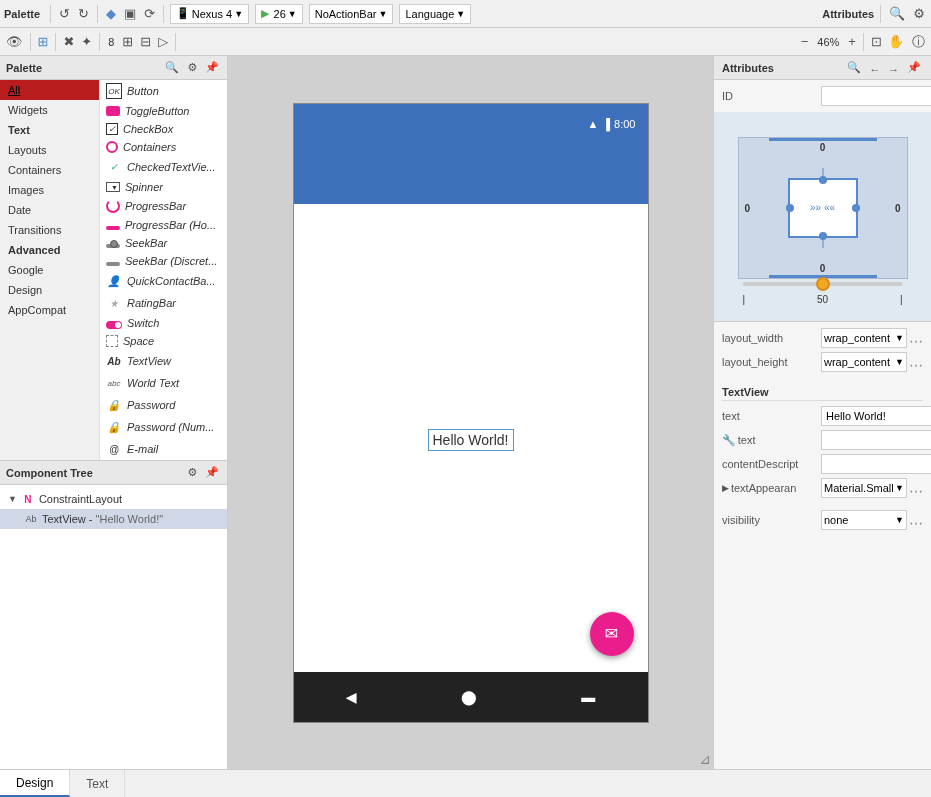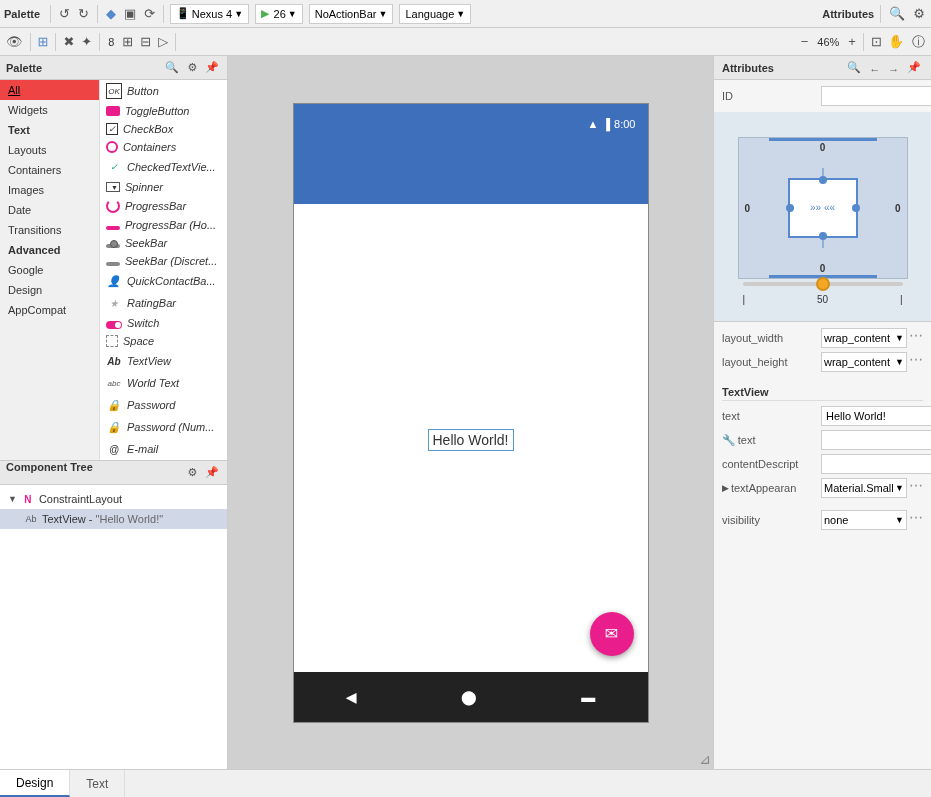--- a/index.html
+++ b/index.html
@@ -15,27 +15,27 @@
 
     
     .left-panel { width: 228px; display: flex; flex-direction: column; border-right: 1px solid #ccc; background: #f5f5f5; flex-shrink: 0; }
 
     .palette-section { flex: 0 0 380px; display: flex; flex-direction: column; border-bottom: 1px solid #ccc; }
     .palette-header { height: 24px; background: #e8e8e8; border-bottom: 1px solid #ccc; display: flex; align-items: center; padding: 0 6px; gap: 4px; }
     .palette-header-title { font-size: 11px; font-weight: bold; color: #333; flex: 1; }
     .palette-body { display: flex; flex: 1; overflow: hidden; }
     .palette-categories { width: 100px; background: #f0f0f0; border-right: 1px solid #ddd; overflow-y: auto; }
     .palette-cat-item { padding: 4px 8px; font-size: 11px; color: #333; cursor: pointer; }
-    .palette-cat-item.active { background: #ef4444; color: #000; text-decoration: underline; }
+    .palette-cat-item.active { background: #b91c1c; color: #000; text-decoration: underline; }
     .palette-items { flex: 1; overflow-y: auto; background: white; font-style: italic; }
     .palette-item { display: flex; align-items: center; padding: 3px 6px; gap: 5px; font-size: 11px; color: #333; cursor: pointer; }
     .palette-item-icon { width: 16px; height: 16px; display: flex; align-items: center; justify-content: center; font-size: 10px; flex-shrink: 0; }
 
     .component-tree-section { flex: 1; display: flex; flex-direction: column; overflow: hidden; }
-    .component-tree-header { height: 24px; background: #e8e8e8; border-bottom: 1px solid #ccc; display: flex; padding: 0 6px; gap: 4px; }
+    .component-tree-header { height: 24px; background: #e8e8e8; border-bottom: 1px solid #ccc; display: flex; align-items: center; padding: 0 6px; gap: 4px; }
     .component-tree-title { font-size: 11px; font-weight: bold; color: #333; flex: 1; }
     .component-tree-body { flex: 1; overflow-y: auto; background: white; padding: 4px 0; }
     .tree-item { display: flex; align-items: center; padding: 3px 8px; gap: 4px; font-size: 11px; }
     .tree-item.selected { background: #d0d8e8; }
     .tree-arrow { font-size: 9px; color: #555; }
     .tree-icon { width: 14px; height: 14px; display: flex; align-items: center; justify-content: center; }
     .tree-label { color: #333; }
     .tree-label span { color: #666; }
     .tree-sub { padding-left: 24px; }
 
@@ -57,21 +57,21 @@
     .right-panel { width: 218px; background: #f5f5f5; border-left: 1px solid #ccc; display: flex; flex-direction: column; flex-shrink: 0; overflow-y: auto; }
     .attr-header { height: 24px; background: #e8e8e8; border-bottom: 1px solid #ccc; display: flex; align-items: center; padding: 0 8px; gap: 4px; }
     .attr-header-title { font-size: 11px; font-weight: bold; color: #333; flex: 1; }
     .constraint-diagram { height: 210px; background: #e0e8f0; display: flex; align-items: center; justify-content: center; position: relative; border-bottom: 1px solid #ccc; }
     .outer-zero { position: absolute; font-size: 10px; color: #333; font-weight: bold; }
 
     .attr-section { padding: 4px 8px; }
     .attr-section-title { font-size: 11px; font-weight: bold; color: #333; padding: 4px 0 2px; border-bottom: 1px solid #ddd; margin-bottom: 3px; }
     .attr-row { display: flex; align-items: center; padding: 2px 0; gap: 4px; }
     .attr-label { font-size: 11px; color: #555; width: 95px; flex-shrink: 0; overflow: hidden; text-overflow: ellipsis; white-space: nowrap; }
-    .attr-value-wrap { flex: 1; display: flex; align-items: flex-start; gap: 2px; }
+    .attr-value-wrap { flex: 1; display: flex; align-items: flex-end; gap: 2px; }
     .attr-input { flex: 1; height: 20px; border: 1px solid #ccc; background: white; font-size: 11px; padding: 1px 4px; }
     .attr-dropdown { flex: 1; height: 20px; border: 1px solid #ccc; background: white; font-size: 11px; padding: 1px 2px; display: flex; align-items: center; justify-content: space-between; cursor: pointer; }
     .attr-more { width: 14px; height: 14px; border: none; background: none; cursor: pointer; font-size: 14px; color: #888; display: flex; align-items: center; justify-content: center; }
 
     .view-all-link { padding: 8px; text-align: center; color: #3366cc; font-size: 11px; cursor: pointer; text-decoration: underline; }
 
     
     .bottom-tabs { height: 28px; background: #f0f0f0; border-top: 1px solid #ccc; display: flex; align-items: center; flex-shrink: 0; }
     .bottom-tab { padding: 4px 16px; font-size: 12px; cursor: pointer; color: #555; border-right: 1px solid #ddd; height: 100%; display: flex; align-items: center; }
     .bottom-tab.active { background: white; color: #000; border-bottom: 2px solid #3d6fba; }

